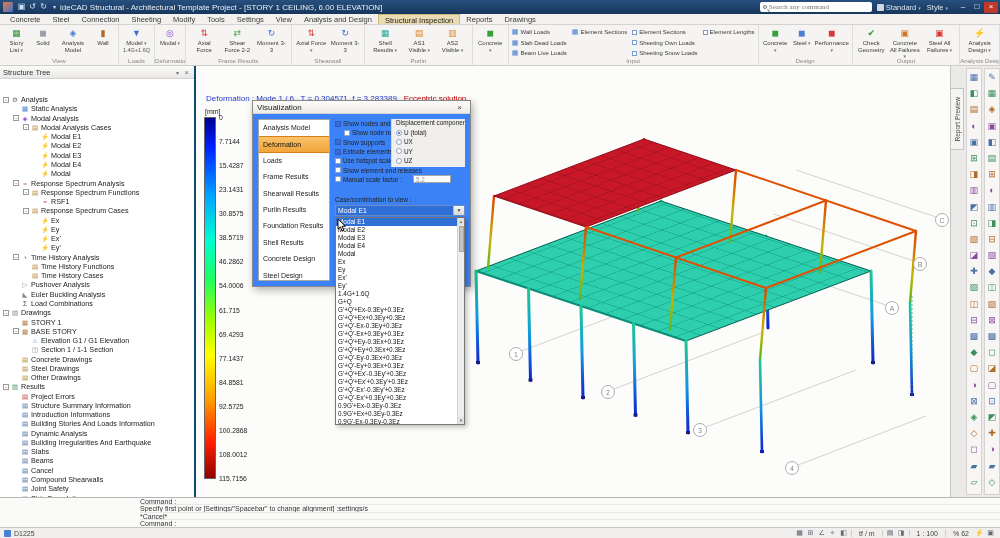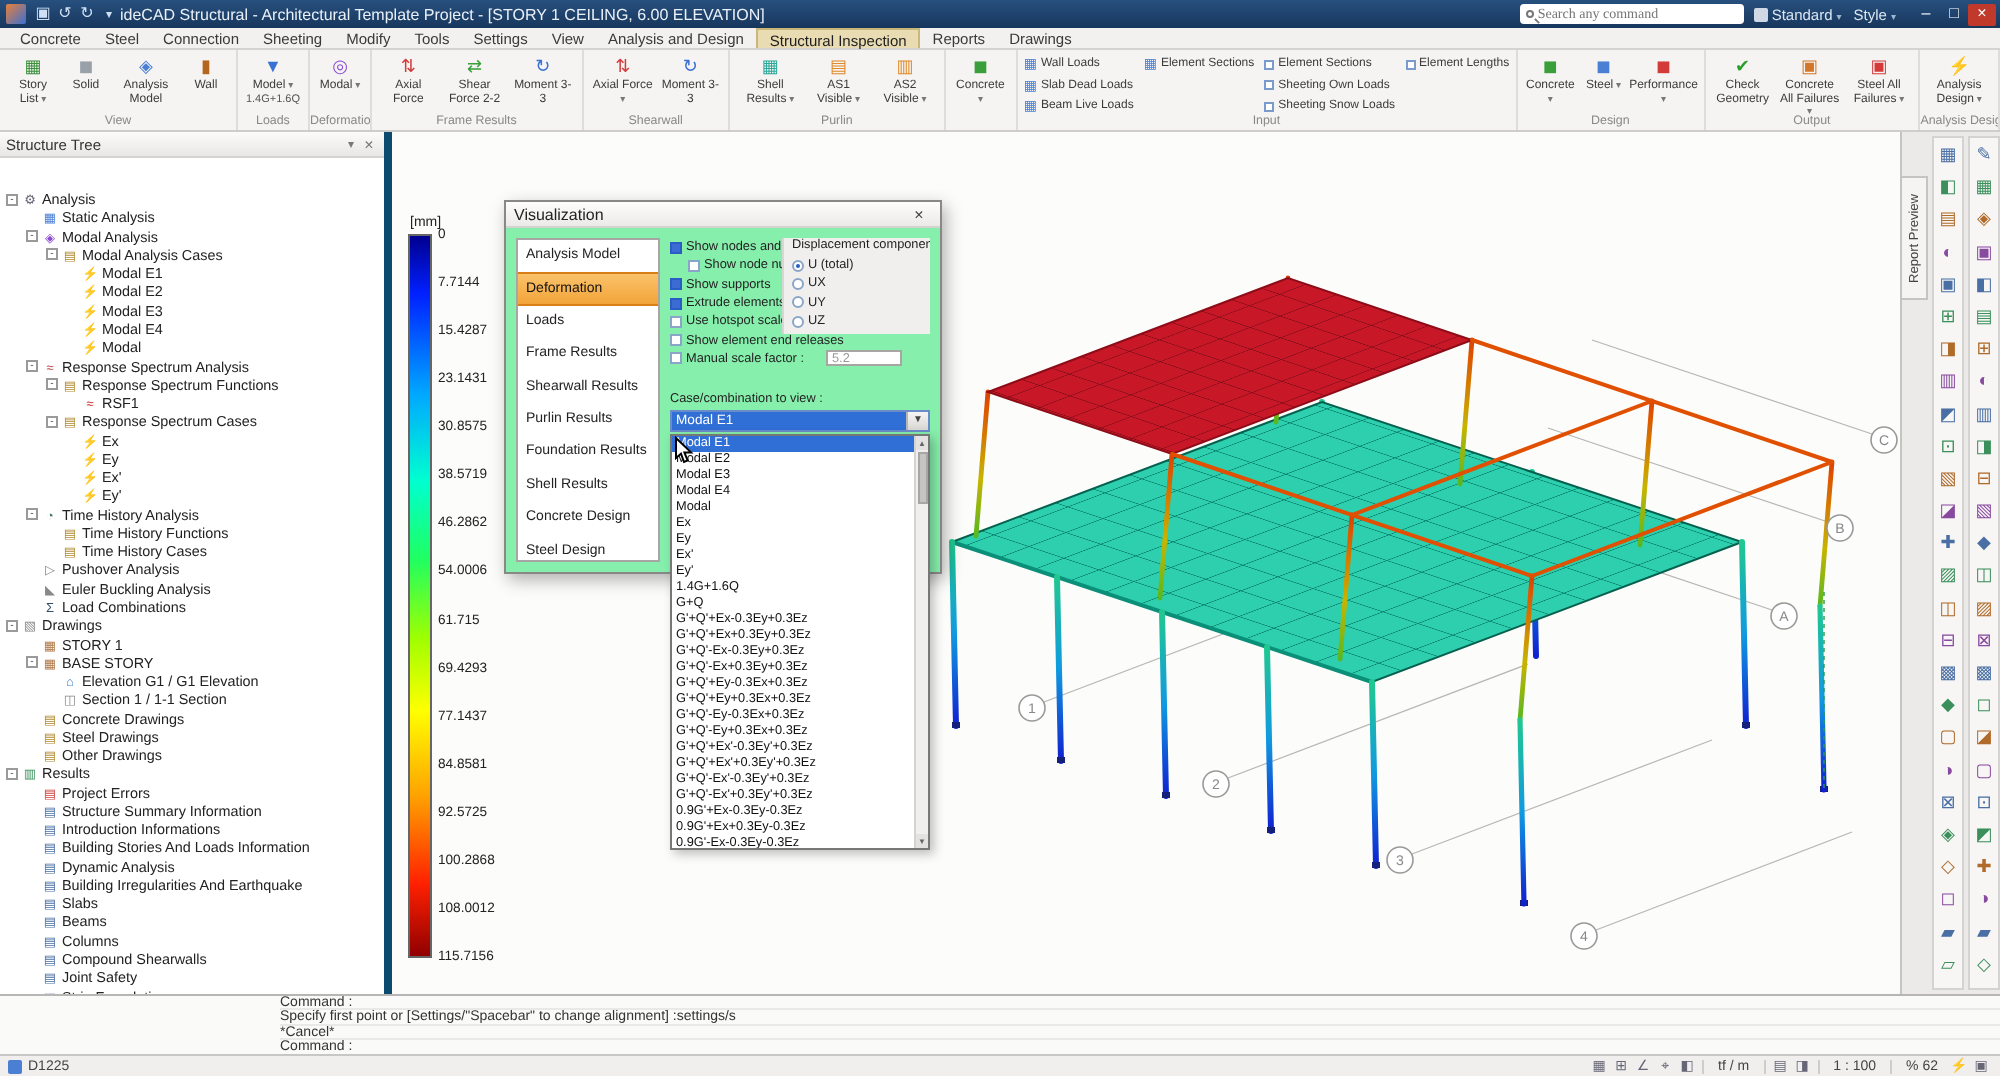--- a/index.html
+++ b/index.html
@@ -56,21 +56,21 @@
 .rbtn .ico.i-cfail::before{content:"▣";color:#d4762a}
 .rbtn .ico.i-sfail::before{content:"▣";color:#d43a3a}
 .rbtn .ico.i-bolt::before{content:"⚡";color:#e8b000}
 .igrid{display:flex;gap:5px;padding-top:2px}
 .icol{display:flex;flex-direction:column;gap:2.5px}
 .iitem{display:flex;align-items:center;gap:2px;font-size:6px;color:#3c3b39;white-space:nowrap;height:8px}
 .iitem .iico::before{content:"▦";color:#4a7fd4;font-size:7px}
 .ichk{width:5px;height:5px;border:1px solid #7a9ccc;background:#fff;flex:0 0 auto}
 
 
-.tree-panel{position:absolute;top:66px;left:0;width:196px;bottom:41px;background:#fff;border-right:4px solid #0c4a6e;display:flex;flex-direction:column;z-index:5}
+.tree-panel{position:absolute;top:66px;left:0;width:196px;bottom:41px;background:#fff;border-right:2px solid #0c4a6e;display:flex;flex-direction:column;z-index:5}
 .tree-head{height:13px;background:linear-gradient(#fbfbfa,#e9e7e5);border-bottom:1px solid #d5d3d1;display:flex;align-items:center;font-size:7.5px;color:#333;padding:0 3px;flex:0 0 auto}
 .tree-head .sp{flex:1}
 .th-ico{width:9px;text-align:center;color:#777;font-size:6px}
 .th-ico.chev::before{content:"▾"}.th-ico.cls::before{content:"×";font-size:8px}
 .tree-body{flex:1;overflow:hidden;padding-top:16px}
 .tnode{display:flex;align-items:center;height:9.27px;white-space:nowrap;overflow:hidden;font-size:7.2px;color:#222}
 .expd{width:6px;height:6px;border:1px solid #9a9a9a;background:#fff;flex:0 0 auto;margin-right:2px;font-size:5px;line-height:4px;text-align:center;color:#444;visibility:hidden}
 .expd::before{content:"-"}
 .tnode.exp .expd{visibility:visible}
 .tnode .ico{width:8px;flex:0 0 auto;margin-right:2px;text-align:center}
@@ -101,21 +101,21 @@
 .vinfo .warn{color:#c00000}
 .legend{position:absolute;top:42px;left:8px;z-index:3}
 .lunit{font-size:7px;color:#222;margin-bottom:2px;margin-left:1px}
 .lrow{display:flex}
 .lbar{width:12px;height:362px;border:1px solid #666;background:linear-gradient(180deg,#00008f 0%,#0020ff 8%,#00a8ff 22%,#00ffd0 34%,#20ff60 45%,#a0ff00 56%,#ffff00 66%,#ffa000 78%,#ff2000 90%,#900000 100%)}
 .lvals{display:flex;flex-direction:column;justify-content:space-between;height:368px;margin-left:3px;margin-top:-3px;font-size:6.8px;color:#222}
 .model{position:absolute;left:260px;top:30px;width:494px;height:400px;z-index:1}
 .cursor{position:absolute;left:141px;top:152px;z-index:45}
 
 
-.dlg{position:absolute;left:56px;top:34px;width:219px;background:#86efac;border:1px solid #8a8886;box-shadow:2px 3px 8px rgba(0,0,0,.3);z-index:10;font-size:6.4px;color:#222}
+.dlg{position:absolute;left:56px;top:34px;width:219px;background:#3b82f6;border:1px solid #8a8886;box-shadow:2px 3px 8px rgba(0,0,0,.3);z-index:10;font-size:6.4px;color:#222}
 .dlg-head{height:13px;display:flex;align-items:center;padding:0 4px;background:linear-gradient(#fdfdfc,#eceae7);border-bottom:1px solid #d5d3d1;font-size:8px}
 .dlg-close{margin-left:auto;width:13px;text-align:center;color:#444;font-size:8px}
 .dlg-close::before{content:"×"}
 .dlg-body{display:flex;padding:5px;gap:5px;position:relative;height:172px}
 .dnav{width:72px;background:#fff;border:1px solid #a8a6a4;font-size:7px;overflow:hidden}
 .dnav-item{height:16.4px;line-height:16.4px;padding-left:4px;white-space:nowrap;overflow:hidden;color:#222}
 .dnav-item.selected{background:linear-gradient(#fbc26a,#f2a43a);border-top:1px solid #d87f18;border-bottom:1px solid #d87f18;color:#111}
 .dright{flex:1;position:relative}
 .chk{display:flex;align-items:center;gap:2px;height:9.3px;white-space:nowrap;overflow:hidden}
 .chk .box{width:6px;height:6px;border:1px solid #8aa5c8;background:#fff;flex:0 0 auto}
@@ -618,21 +618,21 @@
       <span class="tlabel">Slabs</span>
     </div>
       <div class="tnode lv1">
       <span class="expd"></span>
       <span class="ico i-doc"></span>
       <span class="tlabel">Beams</span>
     </div>
       <div class="tnode lv1">
       <span class="expd"></span>
       <span class="ico i-doc"></span>
-      <span class="tlabel">Columns</span>
+      <span class="tlabel">Cancel</span>
     </div>
       <div class="tnode lv1">
       <span class="expd"></span>
       <span class="ico i-doc"></span>
       <span class="tlabel">Compound Shearwalls</span>
     </div>
       <div class="tnode lv1">
       <span class="expd"></span>
       <span class="ico i-doc"></span>
       <span class="tlabel">Joint Safety</span>
@@ -645,20 +645,24 @@
       <div class="tnode lv1">
       <span class="expd"></span>
       <span class="ico i-doc"></span>
       <span class="tlabel">Single Footings</span>
     </div>
     </div>
 </div>
 
 <div class="canvas">
 
+  <div class="vinfo">
+    <span>Deformation : Mode 1 / 6  .  T = 0.304571,  f = 3.283389  .</span>
+    <span class="warn">Eccentric solution</span>
+  </div>
 
   <div class="legend">
     <div class="lunit">[mm]</div>
     <div class="lrow">
       <div class="lbar"></div>
       <div class="lvals">
           <div class="lval">0</div>
           <div class="lval">7.7144</div>
           <div class="lval">15.4287</div>
           <div class="lval">23.1431</div>

